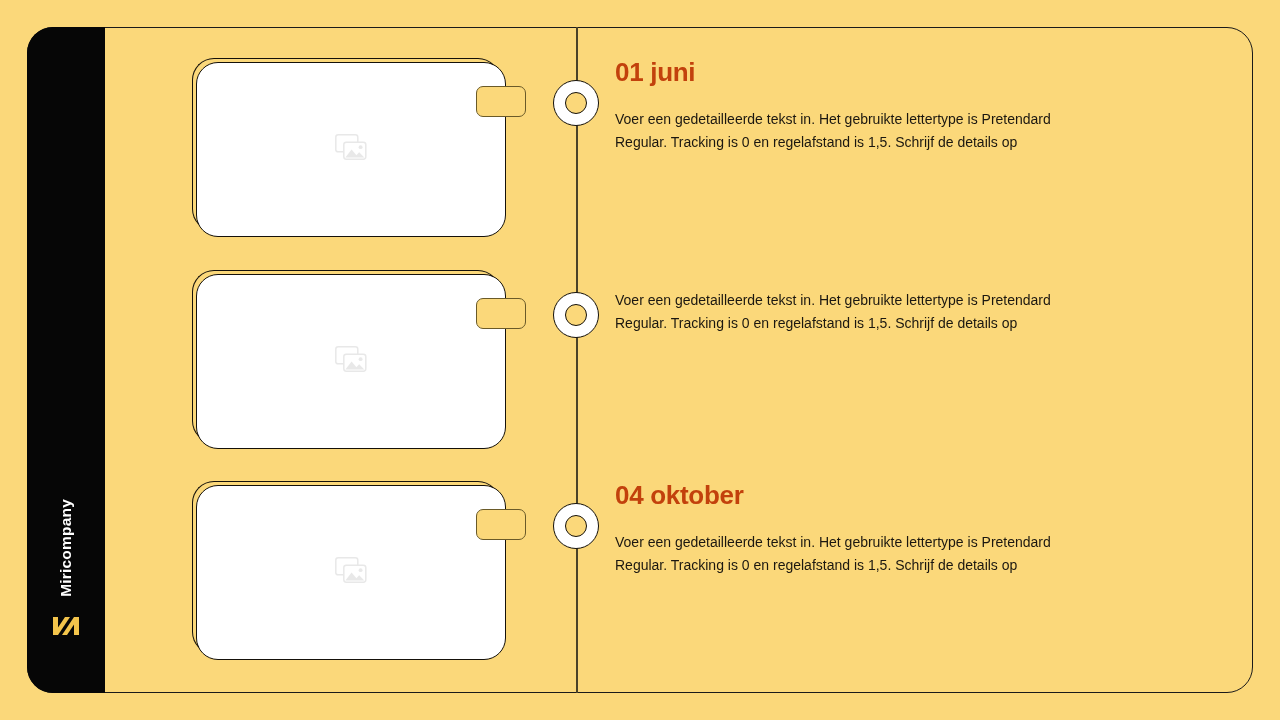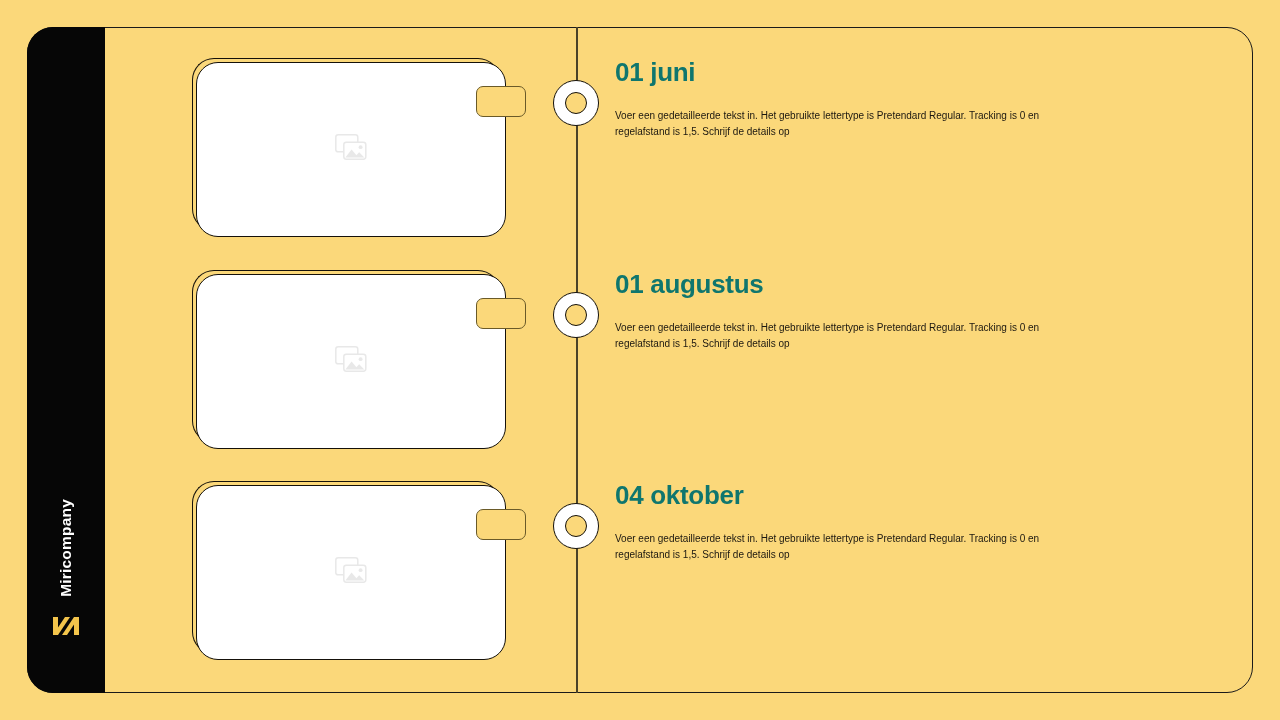--- a/index.html
+++ b/index.html
@@ -122,27 +122,27 @@
     border:1.5px solid #15110a;
     box-sizing:border-box;
   }
 
   
   .txt{position:absolute;left:615px;top:0;width:460px;}
   .heading{
     margin:0;
     font-size:26px;
     font-weight:700;
-    color:#0f766e;
+    color:#c2410c;
     letter-spacing:-0.3px;
     line-height:1.2;
   }
   .body{
     margin:20px 0 0 0;
-    font-size:10px;
+    font-size:14px;
     font-weight:400;
     color:#1b1710;
     line-height:1.62;
   }
 </style>
 </head>
 <body>
 
 <div id="frame"></div>
 
@@ -192,21 +192,20 @@
         <circle cx="25.6" cy="13.2" r="1.9" fill="#7a7a7a"></circle>
         <path d="M10.4 23.4 L16.6 15.4 L21.4 21.2 L24.2 18.2 L29.2 23.4 Z" fill="#7a7a7a"></path>
       </svg>
     </span>
   </div>
   <div class="nub"></div>
   <div class="marker">
     <span class="inner"></span>
   </div>
   <div class="txt">
-    <h2 class="heading">01 augustus</h2>
     <p class="body">Voer een gedetailleerde tekst in. Het gebruikte lettertype is Pretendard Regular. Tracking is 0 en regelafstand is 1,5. Schrijf de details op</p>
   </div>
 </div>
 
 <div class="row" data-idx="2">
   <div class="card">
     <span class="ph-icon">
       <svg width="32" height="27" viewBox="0 0 32 27" aria-hidden="true">
         <rect x="0.8" y="0.8" width="22" height="17" rx="2.4" fill="none" stroke="#7a7a7a" stroke-width="1.5"></rect>
         <rect x="8.8" y="8.2" width="22" height="17" rx="2.4" fill="#ffffff" stroke="#7a7a7a" stroke-width="1.5"></rect>

